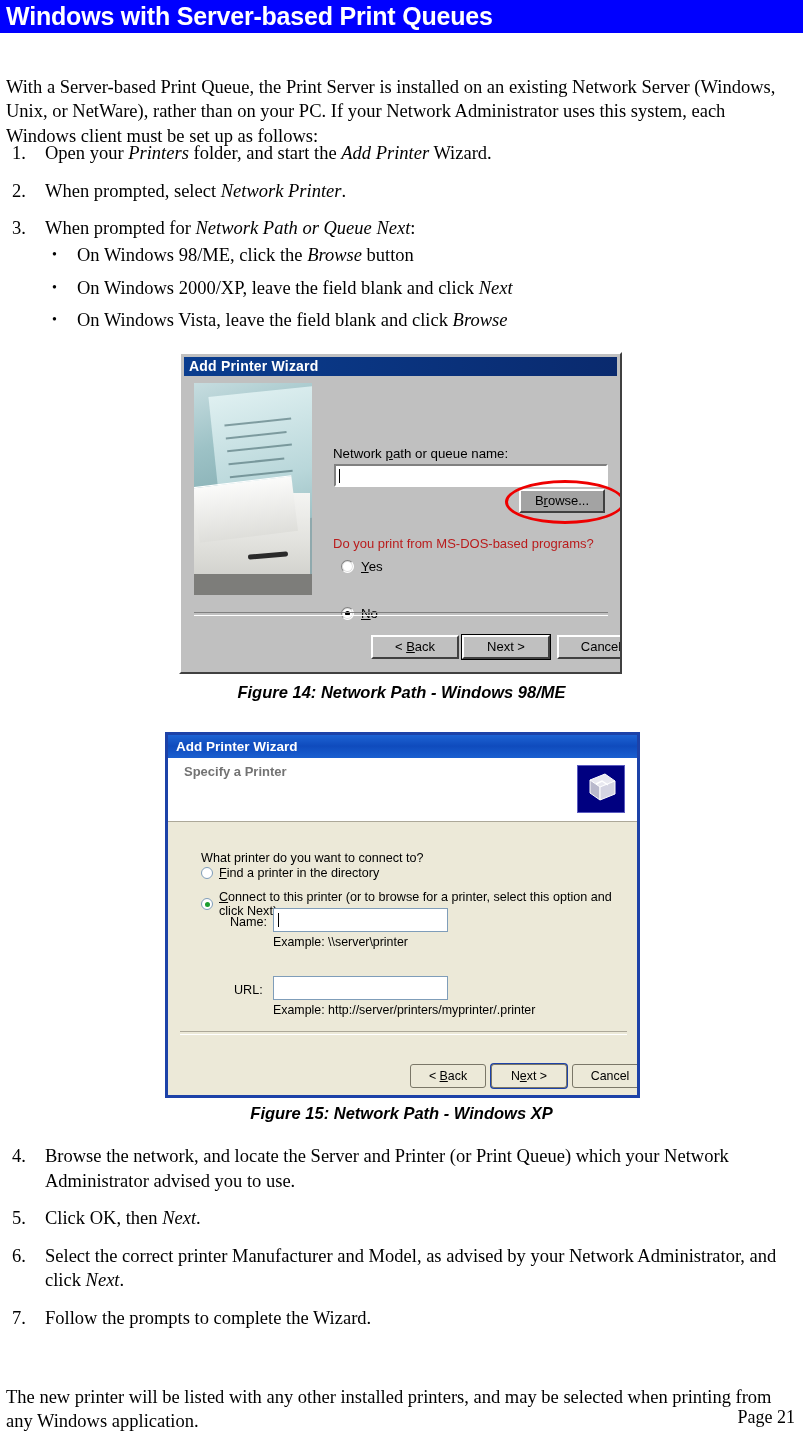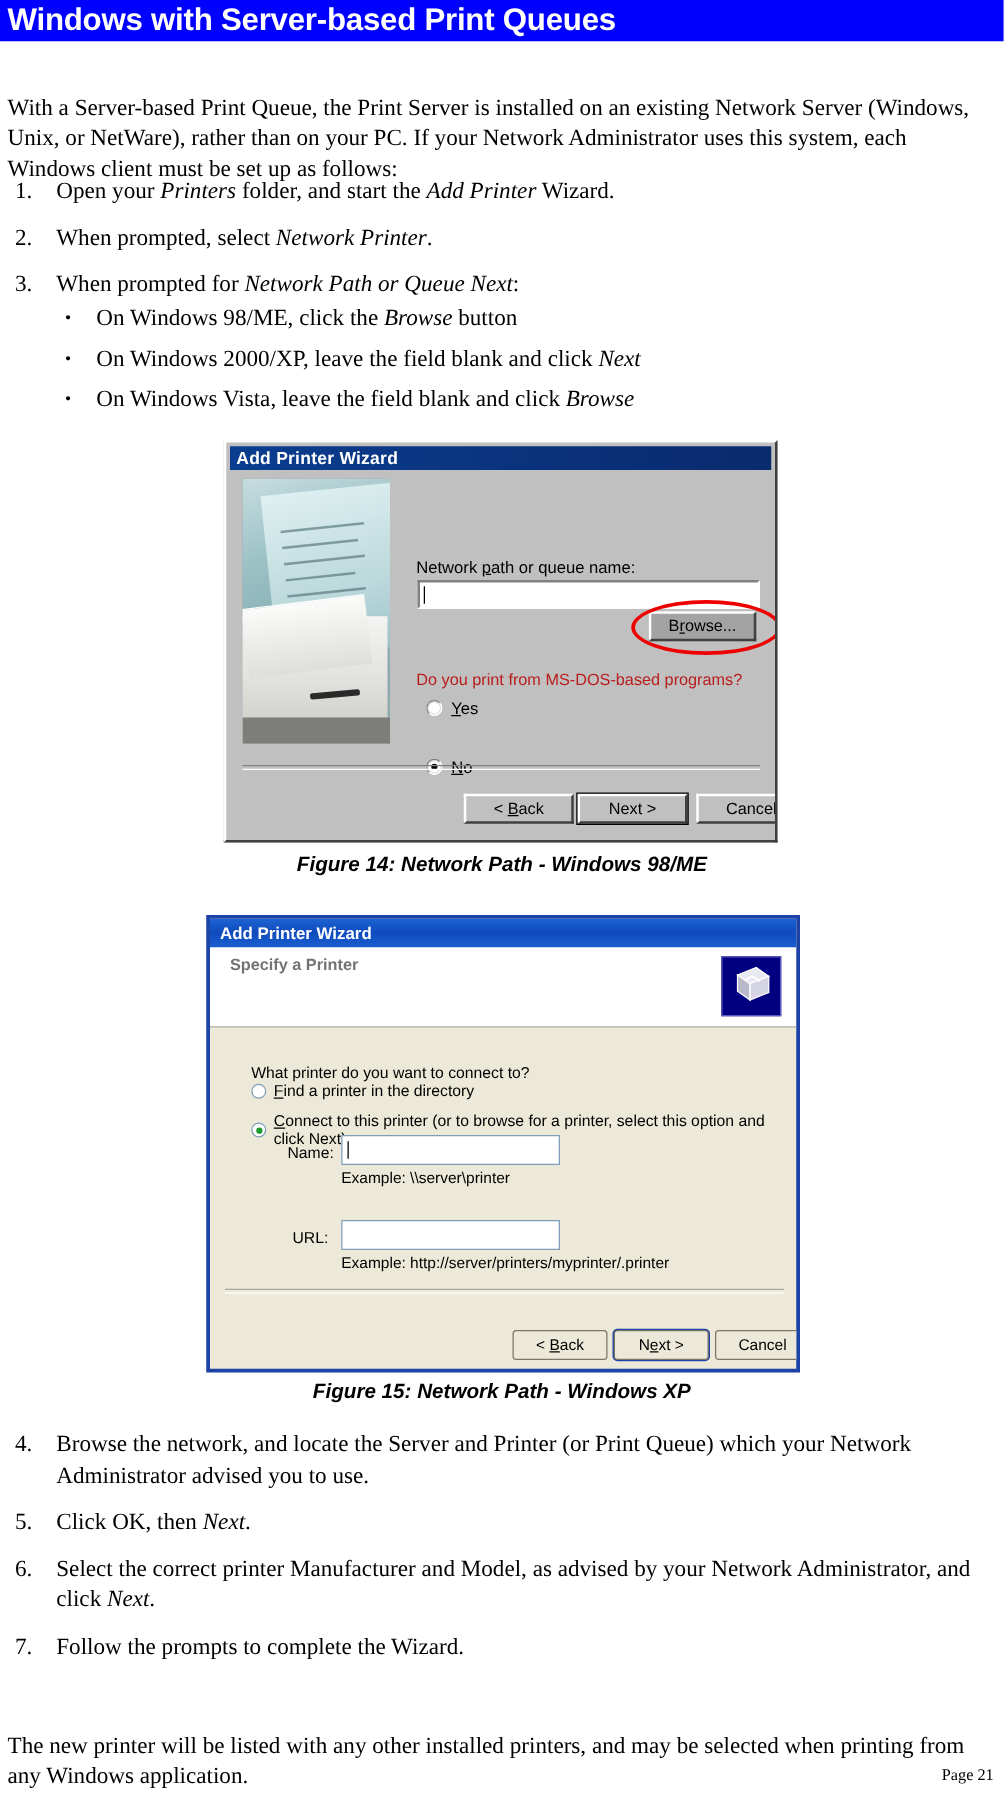--- a/index.html
+++ b/index.html
@@ -399,21 +399,21 @@
   .xp-btn u { text-decoration: underline; }
   .xp-btn.back   { left: 242px; width: 76px; }
   .xp-btn.next   { left: 323px; width: 76px; box-shadow: 0 0 0 1px #1d42a8; }
   .xp-btn.cancel { left: 404px; width: 76px; }
 
   
   .footer {
     position: absolute;
     right: 8px;
     bottom: 6px;
-    font-size: 13px;
+    font-size: 18px;
   }
 </style>
 </head>
 <body>
 
 <div class="page-banner">
   <div class="banner-text">Windows with Server-based Print Queues</div>
 </div>
 
 <p class="intro-para">With a Server-based Print Queue, the Print Server is installed on an existing Network Server (Windows, Unix, or NetWare), rather than on your PC. If your Network Administrator uses this system, each Windows client must be set up as follows:</p>

